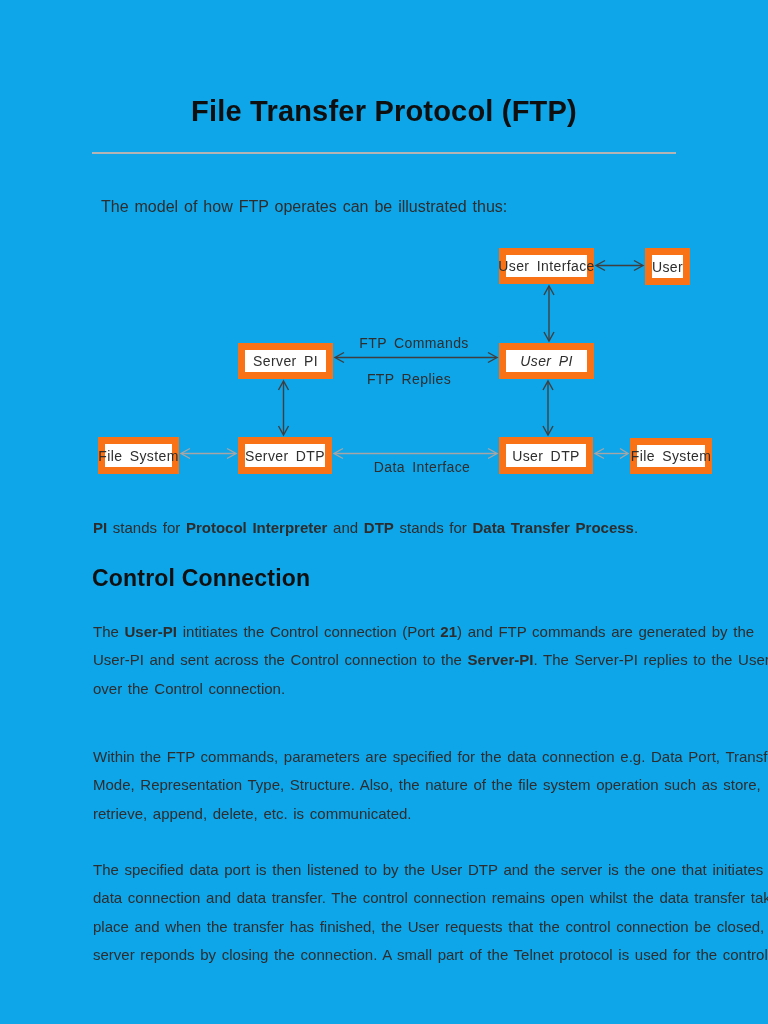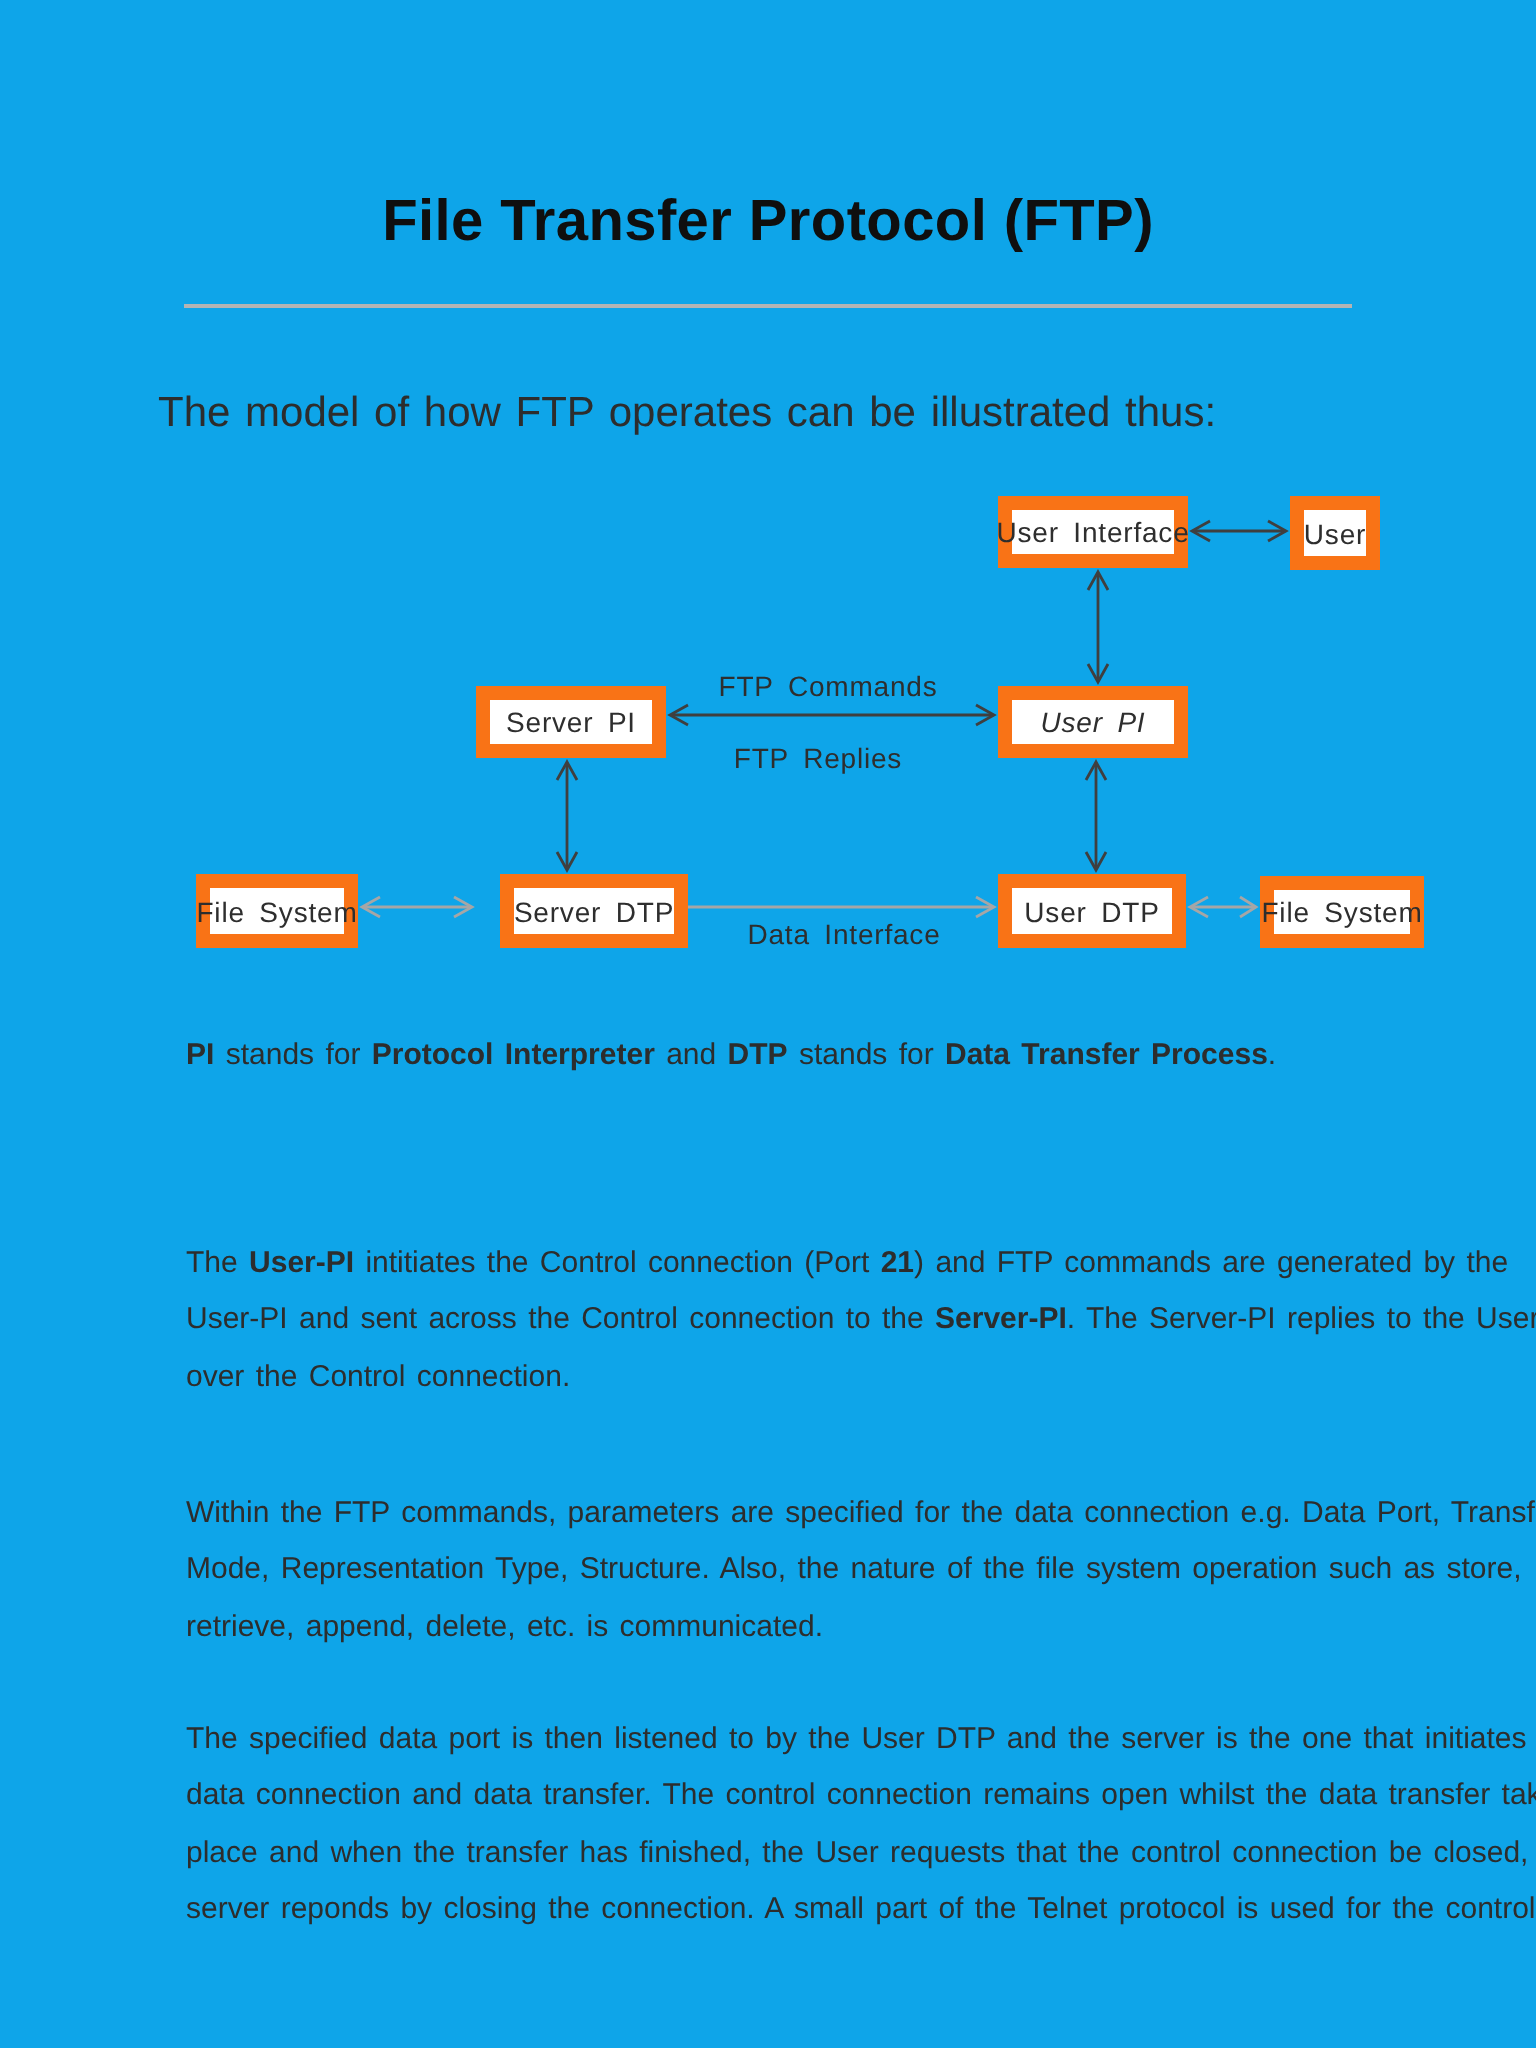--- a/index.html
+++ b/index.html
@@ -6,21 +6,21 @@
   .page {
     position:relative; width:768px; height:1024px; background:#0ea5e9;
     overflow:hidden; font-family:"Liberation Sans", sans-serif; color:#2d2d2d;
   }
   .abs { position:absolute; }
   .title {
     top:95px; left:0; width:768px; text-align:center;
     font-size:29px; font-weight:700; color:#0f0f0f; letter-spacing:0.2px;
   }
   .rule { top:152px; left:92px; width:584px; height:2px; background:#b4b4b4; }
-  .intro { top:198px; left:79px; font-size:21px; line-height:17px; word-spacing:1.5px; }
+  .intro { top:198px; left:101px; font-size:16px; line-height:17px; word-spacing:1.5px; }
   .diagram { top:240px; left:0; width:768px; height:250px; }
   .dbox {
     position:absolute; box-sizing:border-box; background:#ffffff;
     border:7px solid #f97316; display:flex; align-items:center; justify-content:center;
     font-size:14px; letter-spacing:0.4px; word-spacing:3px; color:#2e2e2e; white-space:nowrap;
   }
   .dlabel {
     position:absolute; font-size:14px; letter-spacing:0.4px; word-spacing:3px;
     color:#2e2e2e; text-align:center; line-height:16px; white-space:nowrap;
   }
@@ -93,33 +93,34 @@
         <polyline points="604,208.5 595,213.5 604,218.5"></polyline>
         <polyline points="620,208.5 628,213.5 620,218.5"></polyline>
       </g>
     </svg>
 
     <div class="dbox" style="left:499px; top:8px;  width:95px; height:36px;">User Interface</div>
     <div class="dbox" style="left:645px; top:8px;  width:45px; height:37px;text-align:center;">User</div>
     <div class="dbox" style="left:238px; top:103px; width:95px; height:36px;">Server PI</div>
     <div class="dbox" style="left:499px; top:103px; width:95px; height:36px;font-style:italic;">User PI</div>
     <div class="dbox" style="left:98px;  top:197px; width:81px; height:37px;">File System</div>
-    <div class="dbox" style="left:238px; top:197px; width:94px; height:37px;margin-left:12px;">Server DTP</div>
+    <div class="dbox" style="left:238px; top:197px; width:94px; height:37px;">Server DTP</div>
     <div class="dbox" style="left:499px; top:197px; width:94px; height:37px;">User DTP</div>
     <div class="dbox" style="left:630px; top:198px; width:82px; height:36px;">File System</div>
 
     <div class="dlabel" style="left:344px; top:95px;  width:140px;">FTP Commands</div>
     <div class="dlabel" style="left:339px; top:131px; width:140px;">FTP Replies</div>
     <div class="dlabel" style="left:352px; top:219px; width:140px;">Data Interface</div>
   </div>
 
   <div class="abs pi-line">
       <div><span class="b">PI</span><span> stands for </span><span class="b">Protocol Interpreter</span><span> and </span><span class="b">DTP</span><span> stands for </span><span class="b">Data Transfer Process</span><span>.</span></div>
     </div>
 
+  <div class="abs heading">Control Connection</div>
 
   <div class="abs para" style="top:618px;">
       <div><span>The </span><span class="b">User-PI</span><span> intitiates the Control connection (Port </span><span class="b">21</span><span>) and FTP commands are generated by the</span></div>
       <div><span>User-PI and sent across the Control connection to the </span><span class="b">Server-PI</span><span>. The Server-PI replies to the User-PI</span></div>
       <div><span>over the Control connection.</span></div>
     </div>
   <div class="abs para" style="top:743px;">
       <div><span>Within the FTP commands, parameters are specified for the data connection e.g. Data Port, Transfer</span></div>
       <div><span>Mode, Representation Type, Structure. Also, the nature of the file system operation such as store,</span></div>
       <div><span>retrieve, append, delete, etc. is communicated.</span></div>

